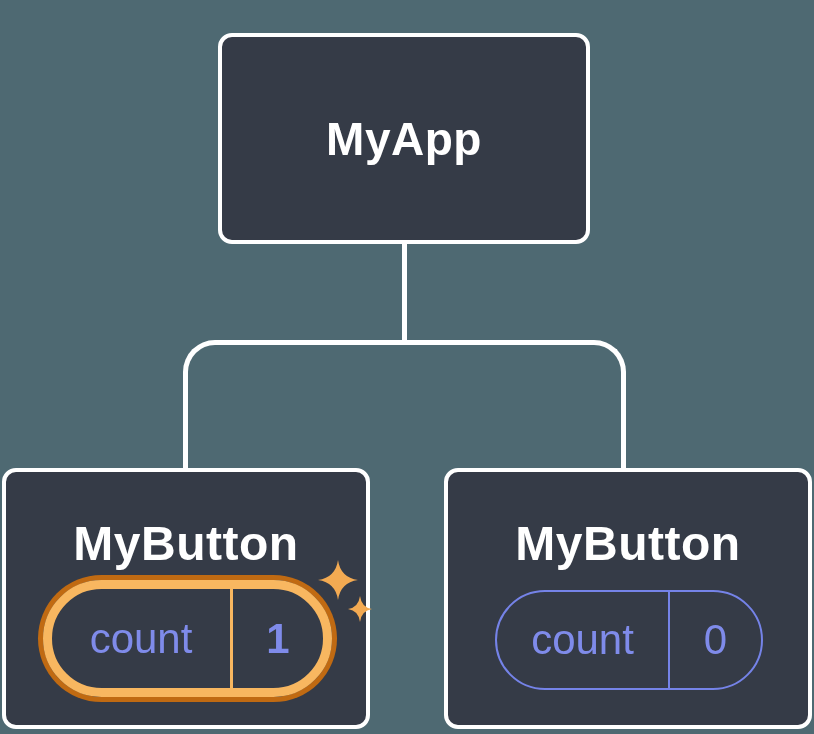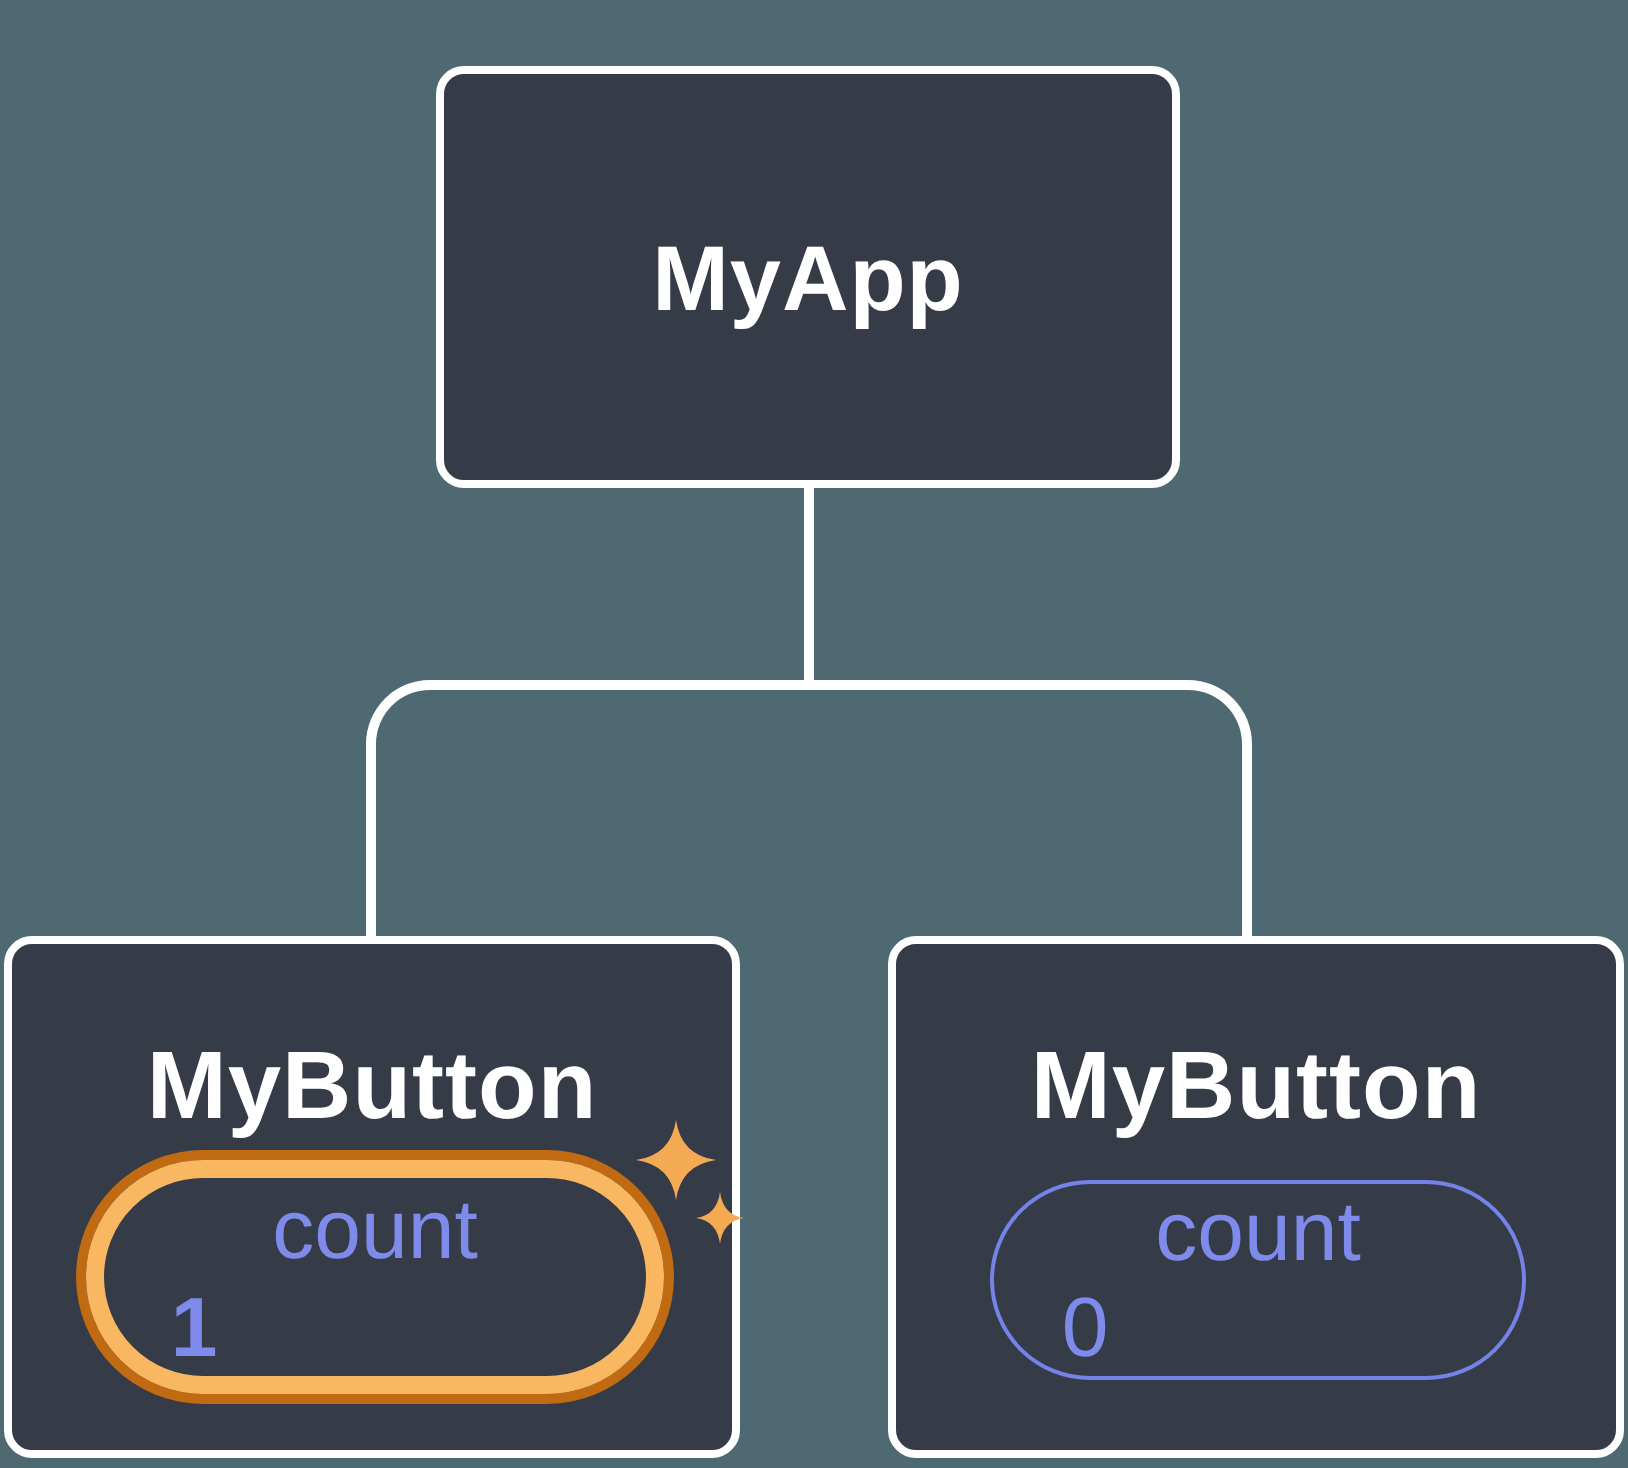--- a/index.html
+++ b/index.html
@@ -75,21 +75,20 @@
   }
 
   
   .pill {
     position: absolute;
     display: flex;
     align-items: stretch;
     border-radius: 999px;
     box-sizing: border-box;
     overflow: hidden;
-    flex-direction: column;
   }
   .pill-normal {
     left: 47px;
     top: 118px;
     width: 268px;
     height: 100px;
     border: 2px solid var(--state_border, #7583e8);
   }
   .pill-highlight {
     left: 37px;

